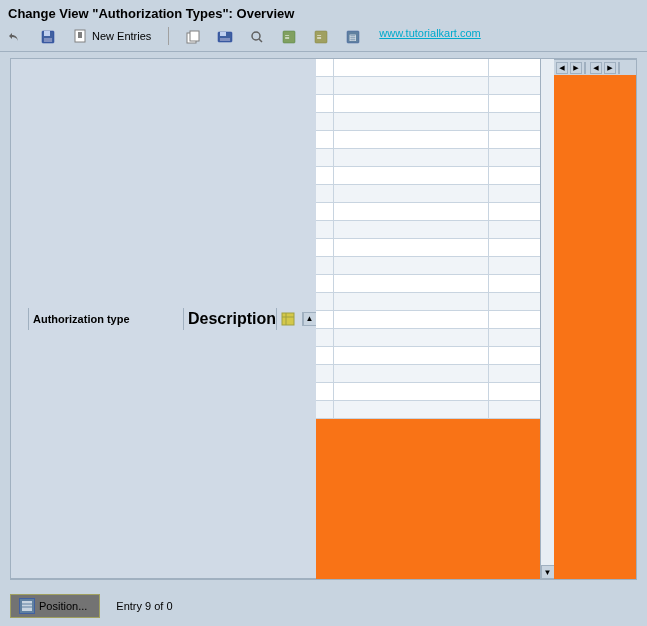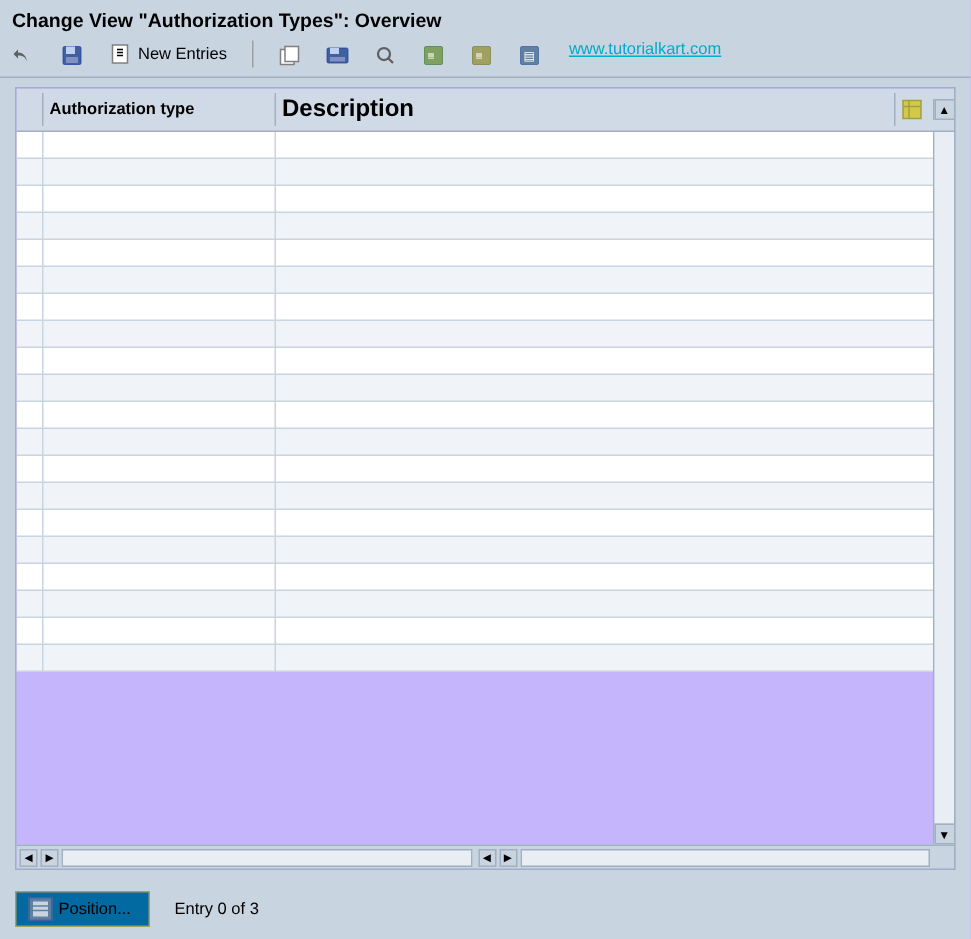--- a/index.html
+++ b/index.html
@@ -63,25 +63,25 @@
       margin-left: 4px;
       text-decoration: underline;
     }
     .content-area {
       flex: 1;
       padding: 6px 10px;
       display: flex;
       flex-direction: column;
     }
     .table-container {
-      background: #c4b5fd;
+      background: #f97316;
       border: 1px solid #a0b0c0;
       flex: 1;
       display: flex;
-      flex-direction: column;
+      flex-direction: row;
       overflow: hidden;
     }
     .table-header {
       display: flex;
       background-color: #d0dae6;
       border-bottom: 1px solid #a0b0c0;
       align-items: center;
     }
     .col-select-header {
       width: 18px;
@@ -224,21 +224,21 @@
     .bottom-bar {
       padding: 8px 10px;
       display: flex;
       align-items: center;
       gap: 16px;
     }
     .position-btn {
       display: flex;
       align-items: center;
       gap: 4px;
-      background: #0369a1;
+      background: #737373;
       border: 1px solid #a0a060;
       padding: 3px 12px 3px 8px;
       cursor: pointer;
       font-size: 11px;
     }
     .position-icon {
       width: 16px;
       height: 16px;
       background: #6080a0;
       border: 1px solid #4060a0;
@@ -480,15 +480,15 @@
     <div class="position-btn">
       <div class="position-icon">
         <svg width="12" height="12" viewBox="0 0 12 12">
             <rect x="1" y="1" width="10" height="10" fill="#c8d4e0"></rect>
             <line x1="1" y1="4" x2="11" y2="4" stroke="#6080a0" stroke-width="1"></line>
             <line x1="1" y1="7" x2="11" y2="7" stroke="#6080a0" stroke-width="1"></line>
           </svg>
       </div>
       <span>Position...</span>
     </div>
-    <span class="entry-count">Entry 0 of 3</span>
+    <span class="entry-count">Entry 9 of 0</span>
   </div>
 </div>
 
 </body></html>

